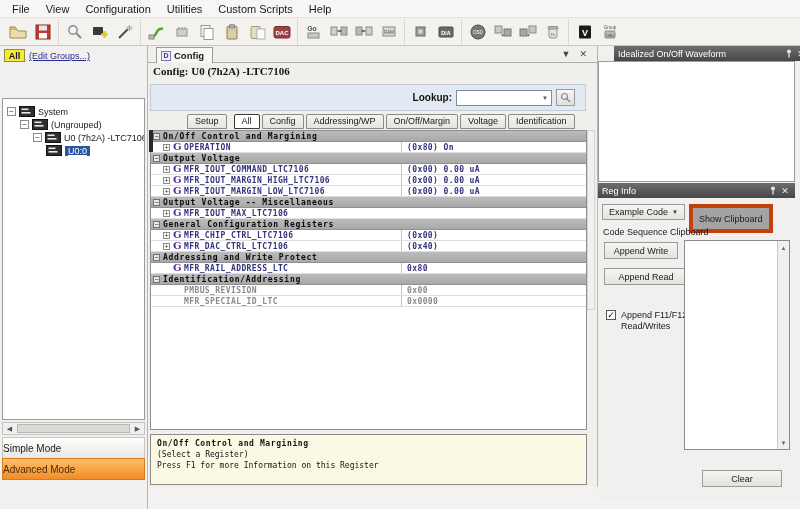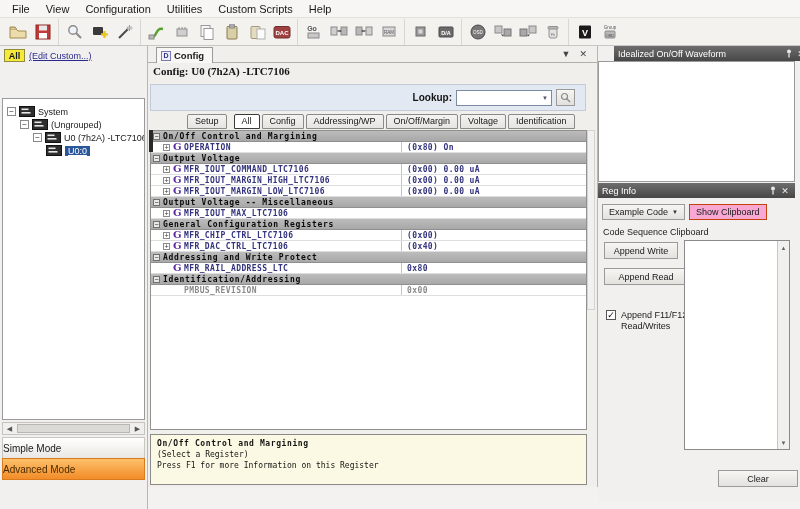--- a/index.html
+++ b/index.html
@@ -112,36 +112,36 @@
   .wf-title { position:absolute; left:16px; top:0; width:197px; }
   .wf-body { position:absolute; left:0; top:15px; width:197px; height:121px; background:#ffffff;
              border:1px solid #9a9a9a; }
   .ri-title { position:absolute; left:0; top:137px; width:197px; }
   .ri-body { position:absolute; left:0; top:152px; width:197px; height:274px; background:#f1f0ee; }
   .ri-toprow { position:absolute; left:4px; top:6px; display:flex; gap:4px; }
   .btn { background:linear-gradient(#f6f5f2,#e4e2de); border:1px solid #9a9a98; font-size:9px; color:#1a1a1a;
          display:flex; align-items:center; justify-content:center; cursor:pointer; }
   .example-code-btn { height:16px; padding:0 6px; gap:4px; }
   .example-code-btn .arr { font-size:6px; color:#333; }
-  .show-clipboard-btn { height:16px; padding:0 6px; background:#f9a8d4; border:1px solid #c2410c; }
+  .show-clipboard-btn { height:29px; padding:0 6px; background:#a3a3a3; border:4px solid #c2410c; }
   .clip-label { position:absolute; left:5px; top:29px; font-size:9px; color:#1a1a1a; }
   .append-write-btn { position:absolute; left:6px; top:44px; width:74px; height:17px; }
   .append-read-btn { position:absolute; left:6px; top:70px; width:84px; height:17px; }
   .chk-row { position:absolute; left:8px; top:112px; display:flex; gap:5px; }
   .chk { width:10px; height:10px; min-width:10px; background:#ffffff; border:1px solid #555555;
          font-size:9px; line-height:9px; text-align:center; color:#111; cursor:pointer; }
   .chk-label { font-size:9px; color:#1a1a1a; width:72px; line-height:11px; }
   .code-area { position:absolute; left:86px; top:42px; width:106px; height:210px; background:#ffffff;
                border:1px solid #8a8a8a; }
   .ca-scroll { position:absolute; right:0; top:0; width:12px; height:100%; background:#f1f0ee;
                border-left:1px solid #c8c8c8; }
   .ca-up, .ca-dn { position:absolute; left:0; width:11px; height:11px; font-size:6px; color:#666;
                    display:flex; align-items:center; justify-content:center; cursor:pointer; }
   .ca-up { top:1px; } .ca-dn { bottom:1px; }
-  .clear-btn { position:absolute; left:120px; top:272px; width:80px; height:17px; }
+  .clear-btn { position:absolute; left:104px; top:272px; width:80px; height:17px; }
 </style>
 </head>
 <body>
 
 <div id="window">
 
   <div class="menu-bar">
       <span class="menu-item">File</span>
       <span class="menu-item">View</span>
       <span class="menu-item">Configuration</span>
@@ -315,21 +315,21 @@
             <text x="10" y="6" font-size="4.5" fill="#555" text-anchor="middle" font-family="sans-serif">Group</text>
             <rect x="5" y="8" width="10" height="7" rx="1" fill="#b8b8b8" stroke="#8a8a8a"></rect>
             <text x="10" y="13.5" font-size="3.8" fill="#444" text-anchor="middle" font-family="sans-serif">OSD</text>
           </svg>
         </div>
       </div>
     </div>
 
   <div class="sidebar">
     <div class="all-badge">All</div>
-    <a class="edit-groups">(Edit Custom...)</a>
+    <a class="edit-groups">(Edit Groups...)</a>
     <div class="tree-box">
         <div class="tree-row" style="padding-left: 4px;">
     <span class="t-exp">−</span>
     <span class="t-badge">
       <svg viewBox="0 0 16 11">
               <rect x="0.5" y="0.5" width="15" height="10" fill="#2e2e2e" stroke="#111"></rect>
               <rect x="2.5" y="2.5" width="7" height="1.6" fill="#e8e8e8"></rect>
               <rect x="2.5" y="6" width="9" height="1.6" fill="#e8e8e8"></rect>
             </svg>
     </span>
@@ -516,20 +516,30 @@
         <div class="reg-row disabled">
     <div class="reg-name-cell">
       <span class="expand-box" style="visibility: hidden;">+</span>
       <span class="g-icon" style="visibility: hidden;">G</span>
       <span class="reg-name">PMBUS_REVISION</span>
     </div>
     <div class="reg-val-cell">
             <span class="reg-val">0x00</span>
           </div>
   </div>
+        <div class="reg-row disabled">
+    <div class="reg-name-cell">
+      <span class="expand-box" style="visibility: hidden;">+</span>
+      <span class="g-icon" style="visibility: hidden;">G</span>
+      <span class="reg-name">MFR_SPECIAL_ID_LTC</span>
+    </div>
+    <div class="reg-val-cell">
+            <span class="reg-val">0x0000</span>
+          </div>
+  </div>
       </div>
     <div class="v-scroll"></div>
     <div class="v-thumb"></div>
     <div class="help-box">
       <div class="help-title">On/Off Control and Margining</div>
       <div>(Select a Register)</div>
       <div>Press F1 for more Information on this Register</div>
     </div>
   </div>
 

